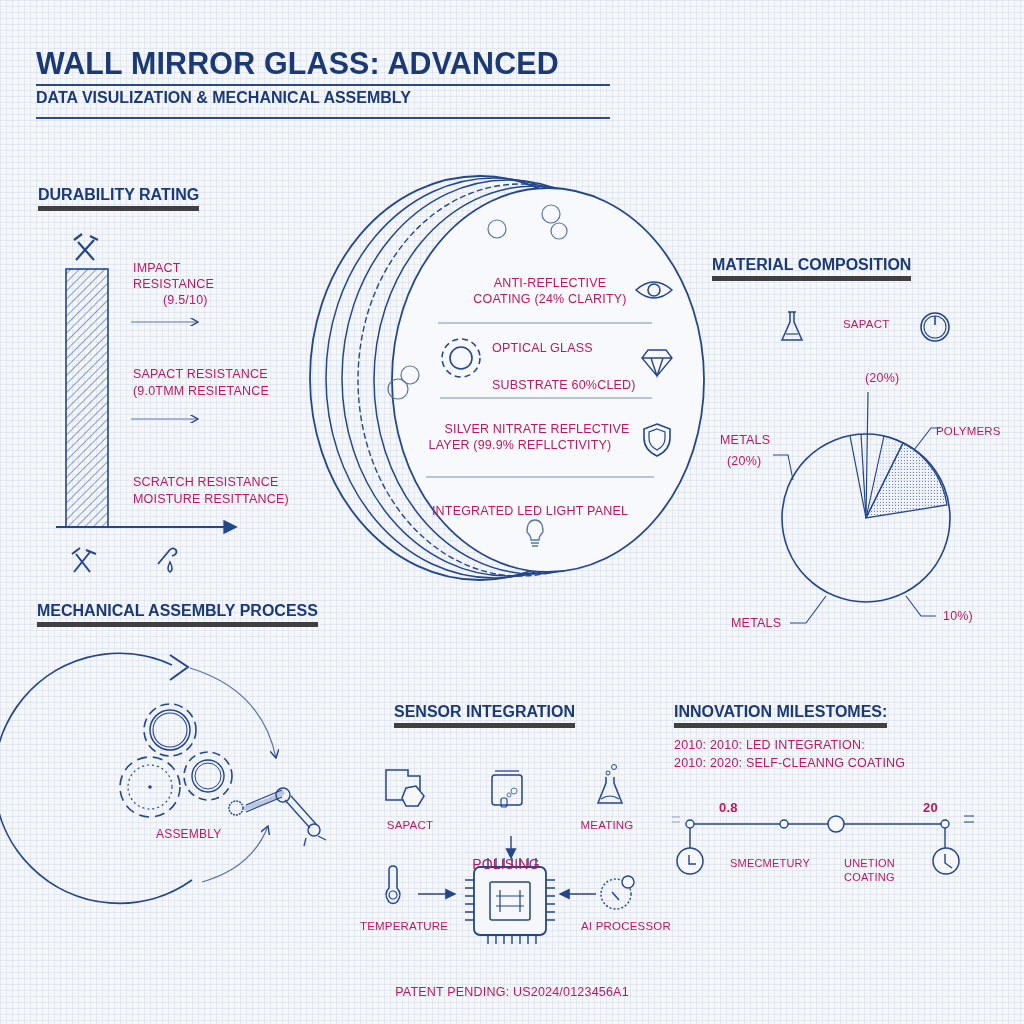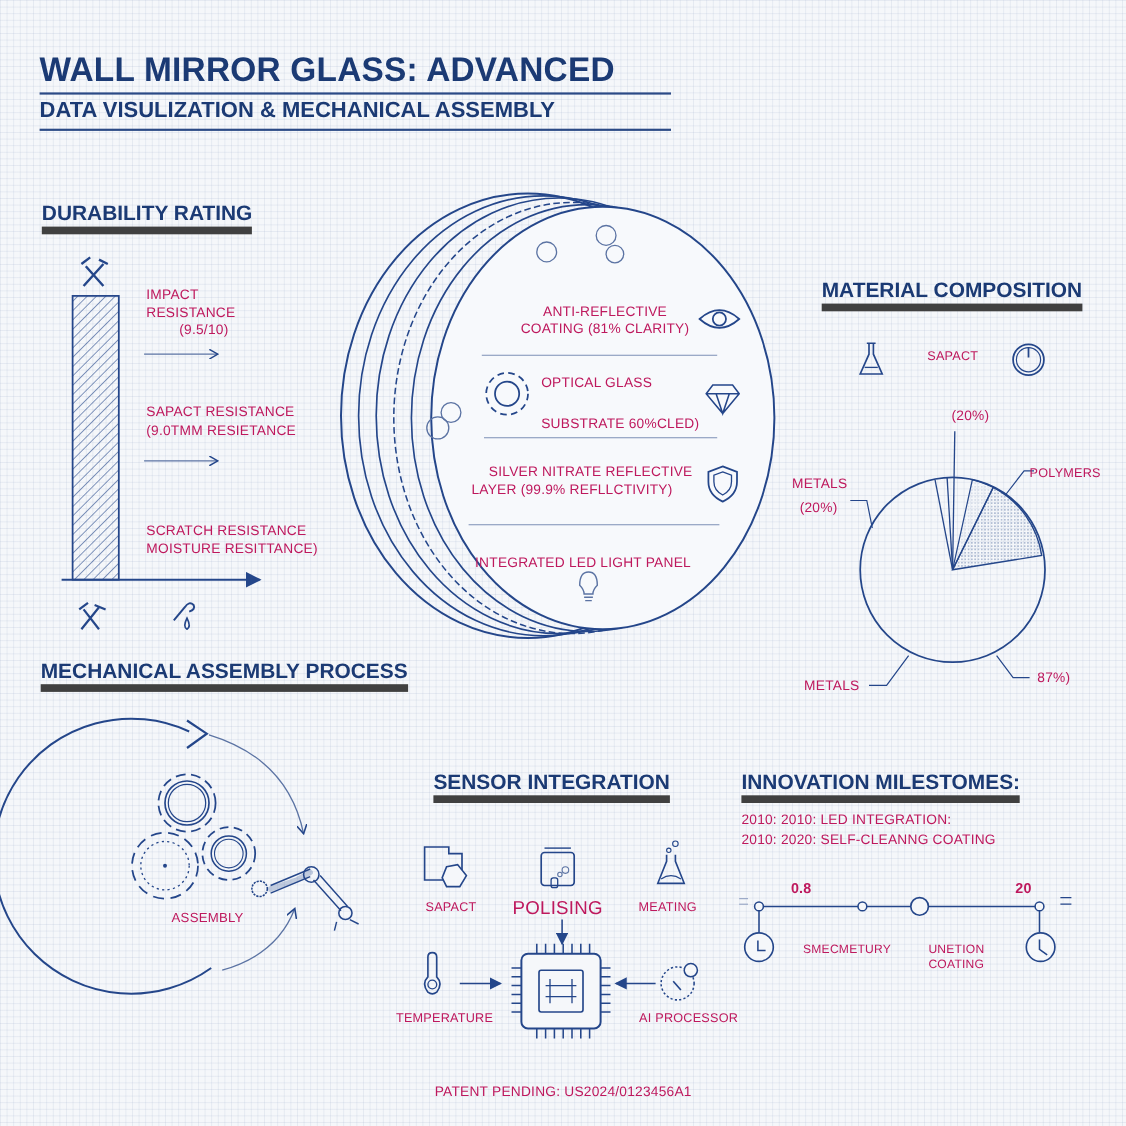--- a/index.html
+++ b/index.html
@@ -13,25 +13,25 @@
     font-family: "Liberation Sans", "DejaVu Sans", sans-serif;
     color: #1f3d78;
   }
   .abs { position: absolute; }
   .title1 {
     left: 36px; top: 46px; font-size: 31px; font-weight: 700; color: #1b3a74;
     letter-spacing: 0.2px; white-space: nowrap; transform: scaleX(0.98); transform-origin: left;
   }
   .rule { background: #2b4a86; height: 2px; }
   .title2 {
-    left: 36px; top: 89px; font-size: 20px; font-weight: 700; color: #1b3a74; white-space: nowrap;
+    left: 36px; top: 89px; font-size: 16px; font-weight: 700; color: #1b3a74; white-space: nowrap;
   }
   .section {
-    font-size: 19px; font-weight: 700; color: #1b3a74; white-space: nowrap;
-    border-bottom: 7px solid #404040; padding-bottom: 1px; line-height: 20px;
+    font-size: 16px; font-weight: 700; color: #1b3a74; white-space: nowrap;
+    border-bottom: 5px solid #404040; padding-bottom: 1px; line-height: 20px;
   }
   .lbl { font-size: 12.5px; color: #be185d; white-space: nowrap; line-height: 17px; letter-spacing: 0.2px; }
   .lbl-c { text-align: center; }
   svg { overflow: visible; }
   .stroke { stroke: #24468a; fill: none; stroke-width: 1.6; }
 </style>
 </head>
 <body>
 
 <div class="abs title1">WALL MIRROR GLASS: ADVANCED</div>
@@ -229,42 +229,42 @@
 
 <div class="abs lbl" style="left:133px; top:260px;">IMPACT</div>
 <div class="abs lbl" style="left:133px; top:276px;">RESISTANCE</div>
 <div class="abs lbl" style="left:163px; top:292px;">(9.5/10)</div>
 <div class="abs lbl" style="left:133px; top:366px;">SAPACT RESISTANCE</div>
 <div class="abs lbl" style="left:133px; top:383px;">(9.0TMM RESIETANCE</div>
 <div class="abs lbl" style="left:133px; top:474px;">SCRATCH RESISTANCE</div>
 <div class="abs lbl" style="left:133px; top:491px;">MOISTURE RESITTANCE)</div>
 
 <div class="abs lbl lbl-c" style="left:460px; top:275px; width:180px;">ANTI-REFLECTIVE</div>
-<div class="abs lbl lbl-c" style="left:460px; top:291px; width:180px;">COATING (81% CLARITY)</div>
+<div class="abs lbl lbl-c" style="left:460px; top:291px; width:180px;">COATING (24% CLARITY)</div>
 <div class="abs lbl" style="left:492px; top:340px;">OPTICAL GLASS</div>
 <div class="abs lbl" style="left:492px; top:377px;">SUBSTRATE 60%CLED)</div>
 <div class="abs lbl lbl-c" style="left:420px; top:421px; width:200px;margin-left:17px;">SILVER NITRATE REFLECTIVE</div>
 <div class="abs lbl lbl-c" style="left:420px; top:437px; width:200px;">LAYER (99.9% REFLLCTIVITY)</div>
 <div class="abs lbl lbl-c" style="left:430px; top:503px; width:200px;">INTEGRATED LED LIGHT PANEL</div>
 
-<div class="abs section" style="left:747px; top:255px;">MATERIAL COMPOSITION</div>
+<div class="abs section" style="left:712px; top:255px;">MATERIAL COMPOSITION</div>
 <div class="abs lbl" style="left:843px; top:316px; font-size:11.5px;">SAPACT</div>
 <div class="abs lbl" style="left:865px; top:370px;">(20%)</div>
 <div class="abs lbl" style="left:720px; top:432px;">METALS</div>
 <div class="abs lbl" style="left:727px; top:453px;">(20%)</div>
 <div class="abs lbl" style="left:936px; top:423px; font-size:11.5px;">POLYMERS</div>
 <div class="abs lbl" style="left:731px; top:615px;">METALS</div>
-<div class="abs lbl" style="left:943px; top:608px;">87%)</div>
+<div class="abs lbl" style="left:943px; top:608px;">10%)</div>
 
 <div class="abs section" style="left:37px; top:601px;">MECHANICAL ASSEMBLY PROCESS</div>
 <div class="abs lbl" style="left:156px; top:826px; font-size:12px;">ASSEMBLY</div>
 
 <div class="abs section" style="left:394px; top:702px;">SENSOR INTEGRATION</div>
 <div class="abs lbl lbl-c" style="left:370px; top:817px; width:80px; font-size:11.5px;">SAPACT</div>
-<div class="abs lbl lbl-c" style="left:466px; top:817px; width:80px; font-size:17px;">POLISING</div>
+<div class="abs lbl lbl-c" style="left:466px; top:856px; width:80px; font-size:14px;">POLISING</div>
 <div class="abs lbl lbl-c" style="left:567px; top:817px; width:80px; font-size:11.5px;">MEATING</div>
 <div class="abs lbl" style="left:360px; top:918px; font-size:11.5px;">TEMPERATURE</div>
 <div class="abs lbl" style="left:581px; top:918px; font-size:11.5px;">AI PROCESSOR</div>
 
 <div class="abs section" style="left:674px; top:702px;">INNOVATION MILESTOMES:</div>
 <div class="abs lbl" style="left:674px; top:737px; font-size:12.5px;">2010: 2010: LED INTEGRATION:</div>
 <div class="abs lbl" style="left:674px; top:755px; font-size:12.5px;">2010: 2020: SELF-CLEANNG COATING</div>
 <div class="abs lbl" style="left:719px; top:799px; font-size:13px; font-weight:700;">0.8</div>
 <div class="abs lbl" style="left:923px; top:799px; font-size:13px; font-weight:700;">20</div>
 <div class="abs lbl" style="left:730px; top:855px; font-size:11px;">SMECMETURY</div>

